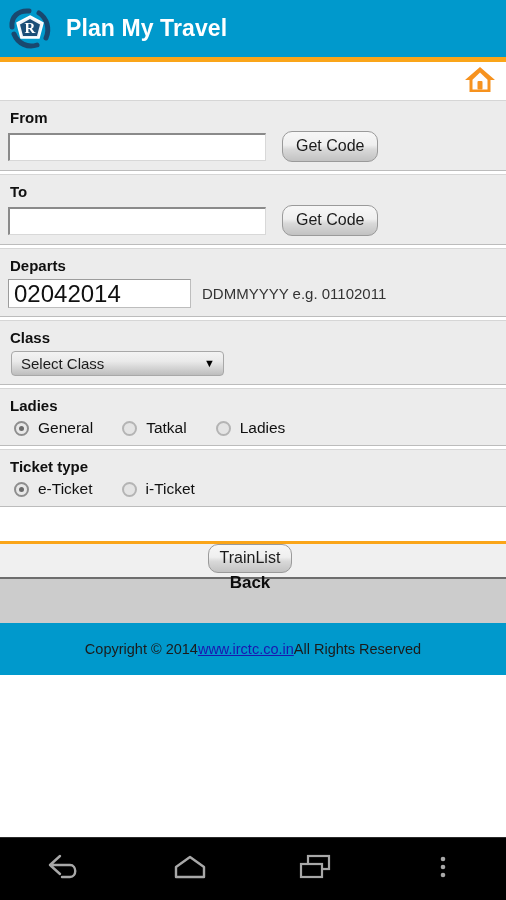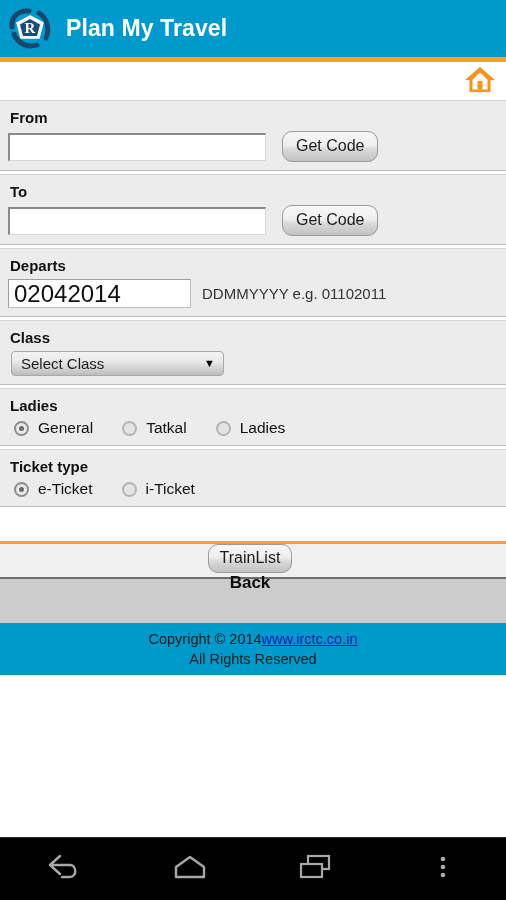--- a/index.html
+++ b/index.html
@@ -113,21 +113,21 @@
     display: flex; align-items: center; justify-content: space-between;
     padding: 0 9px 0 3px; box-sizing: border-box; flex-direction: column;
   }
   .trainlist-btn { font-size: 16px; padding: 4px 11px 5px 11px; }
   .back-label { font-size: 17px; font-weight: bold; color: #0c0c0c; cursor: pointer; }
 
   .graybar { background: #cccccc; height: 44px; }
 
   .footer {
     background: #0099cc; height: 52px;
-    display: flex; flex-direction: column; align-items: center; justify-content: center;
+    display: flex; flex-direction: row; align-items: center; justify-content: center;
     line-height: 20px;
   }
   .footer-line { font-size: 14.5px; color: #1b1b1b; }
   .footer-link { color: #1a16b0; text-decoration: underline; cursor: pointer; }
 
   .filler { background: #ffffff; height: 158px; }
 
   
   .navbar {
     position: absolute; left: 0; bottom: 0;

